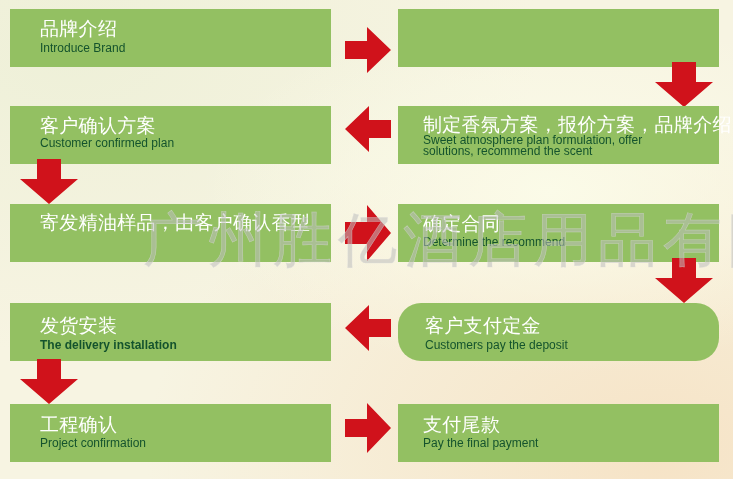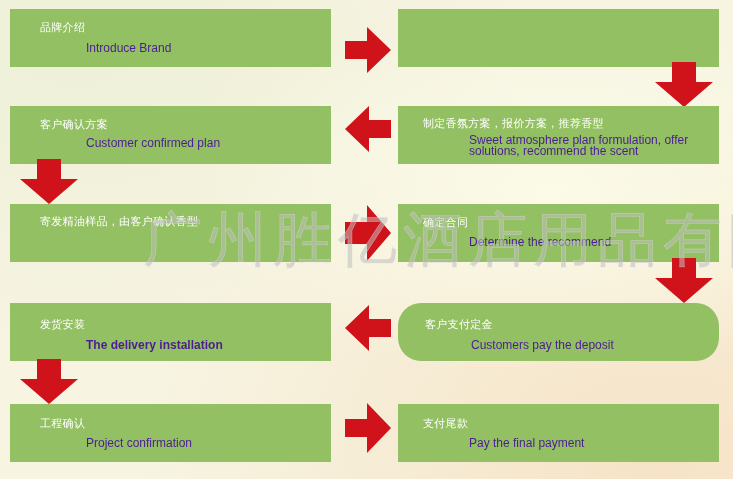--- a/index.html
+++ b/index.html
@@ -11,28 +11,27 @@
       radial-gradient(ellipse at 90% 95%, #f6e3c6 0%, rgba(246,227,198,0) 55%),
       radial-gradient(ellipse at 10% 10%, #eef0d8 0%, rgba(238,240,216,0) 50%),
       #f7f4e2;
   }
   .box {
     position: absolute; width: 321px; height: 58px;
     background: #93c062;
     color: #ffffff; box-sizing: border-box;
   }
   .box .zh {
-    position: absolute; font-size: 11px; line-height: 16px; white-space: nowrap;
+    position: absolute; font-size: 19px; line-height: 16px; white-space: nowrap;
     letter-spacing: 0.3px;
   }
   .box .en {
     position: absolute; font-family: "Liberation Sans", sans-serif;
     font-size: 12px; line-height: 11px; white-space: pre-line;
-    color: #4c1d95;
-    margin-left: 46px;
+    color: #14532d;
   }
   .arrow { position: absolute; }
   .arrow svg { display: block; }
   .watermark {
     position: absolute; left: 143px; top: 207px;
     font-size: 59px; line-height: 66px; letter-spacing: 6px;
     color: rgba(190,190,190,0.55); white-space: nowrap;
     font-family: "DejaVu Sans", sans-serif; font-weight: 200;
     pointer-events: none;
     -webkit-text-stroke: 0.5px rgba(220,220,220,0.6);
@@ -61,21 +60,21 @@
 <div class="box" style="left:10px; top:106px;">
   <div class="zh" style="left:30px; top:11px;">客户确认方案</div>
   <div class="en" style="left:30px; top:32px;">Customer confirmed plan</div>
 </div>
 <div class="arrow" style="left:345px; top:106px;">
   <svg width="46" height="46" viewBox="0 0 46 46">
       <polygon points="46,14 24,14 24,0 0,23 24,46 24,32 46,32" fill="#d0121b"></polygon>
     </svg>
 </div>
 <div class="box" style="left:398px; top:106px;">
-  <div class="zh" style="left:25px; top:10px;">制定香氛方案，报价方案，推荐香型</div>
+  <div class="zh" style="left:25px; top:10px;">制定香氛方案，报价方案，品牌介绍</div>
   <div class="en" style="left:25px; top:29px;">Sweet atmosphere plan formulation, offer
 solutions, recommend the scent</div>
 </div>
 <div class="arrow" style="left:20px; top:159px;">
   <svg width="58" height="45" viewBox="0 0 58 45">
       <polygon points="17,0 41,0 41,20 58,20 29,45 0,20 17,20" fill="#d0121b"></polygon>
     </svg>
 </div>
 
 <div class="box" style="left:10px; top:204px;">

